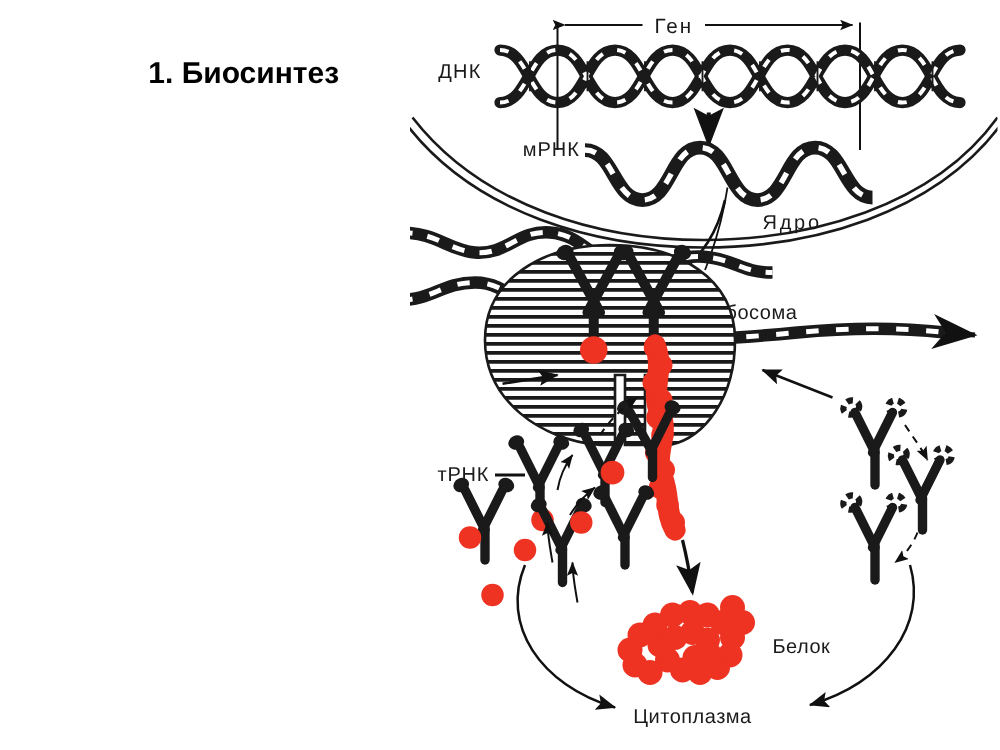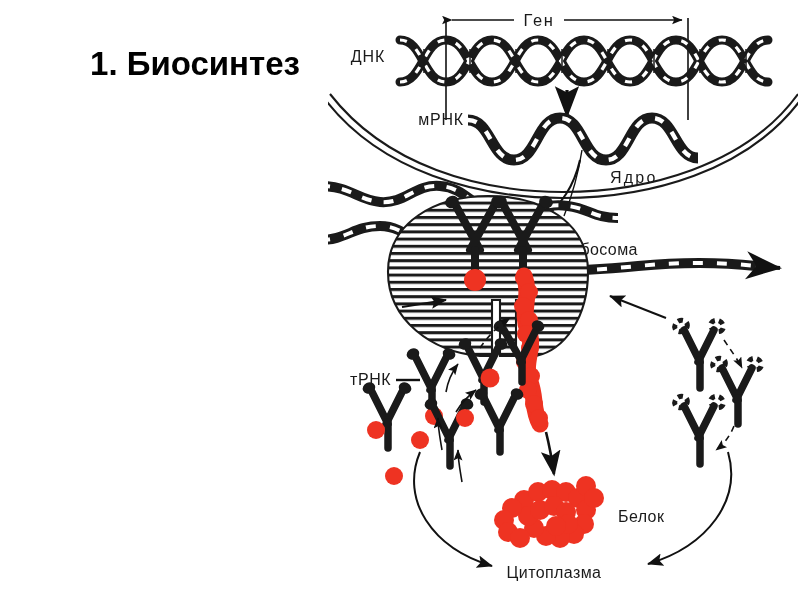--- a/index.html
+++ b/index.html
@@ -20,21 +20,21 @@
     width: 800px;
     height: 600px;
     background: #ffffff;
   }
   #slide-title {
     position: absolute;
     left: 30px;
     top: 44px;
     width: 330px;
     text-align: center;
-    font-size: 33px;
+    font-size: 24px;
     font-weight: bold;
     line-height: 1.22;
     color: #000000;
     letter-spacing: 0px;
   }
   #diagram {
     position: absolute;
     left: 328px;
     top: 0px;
     width: 470px;

